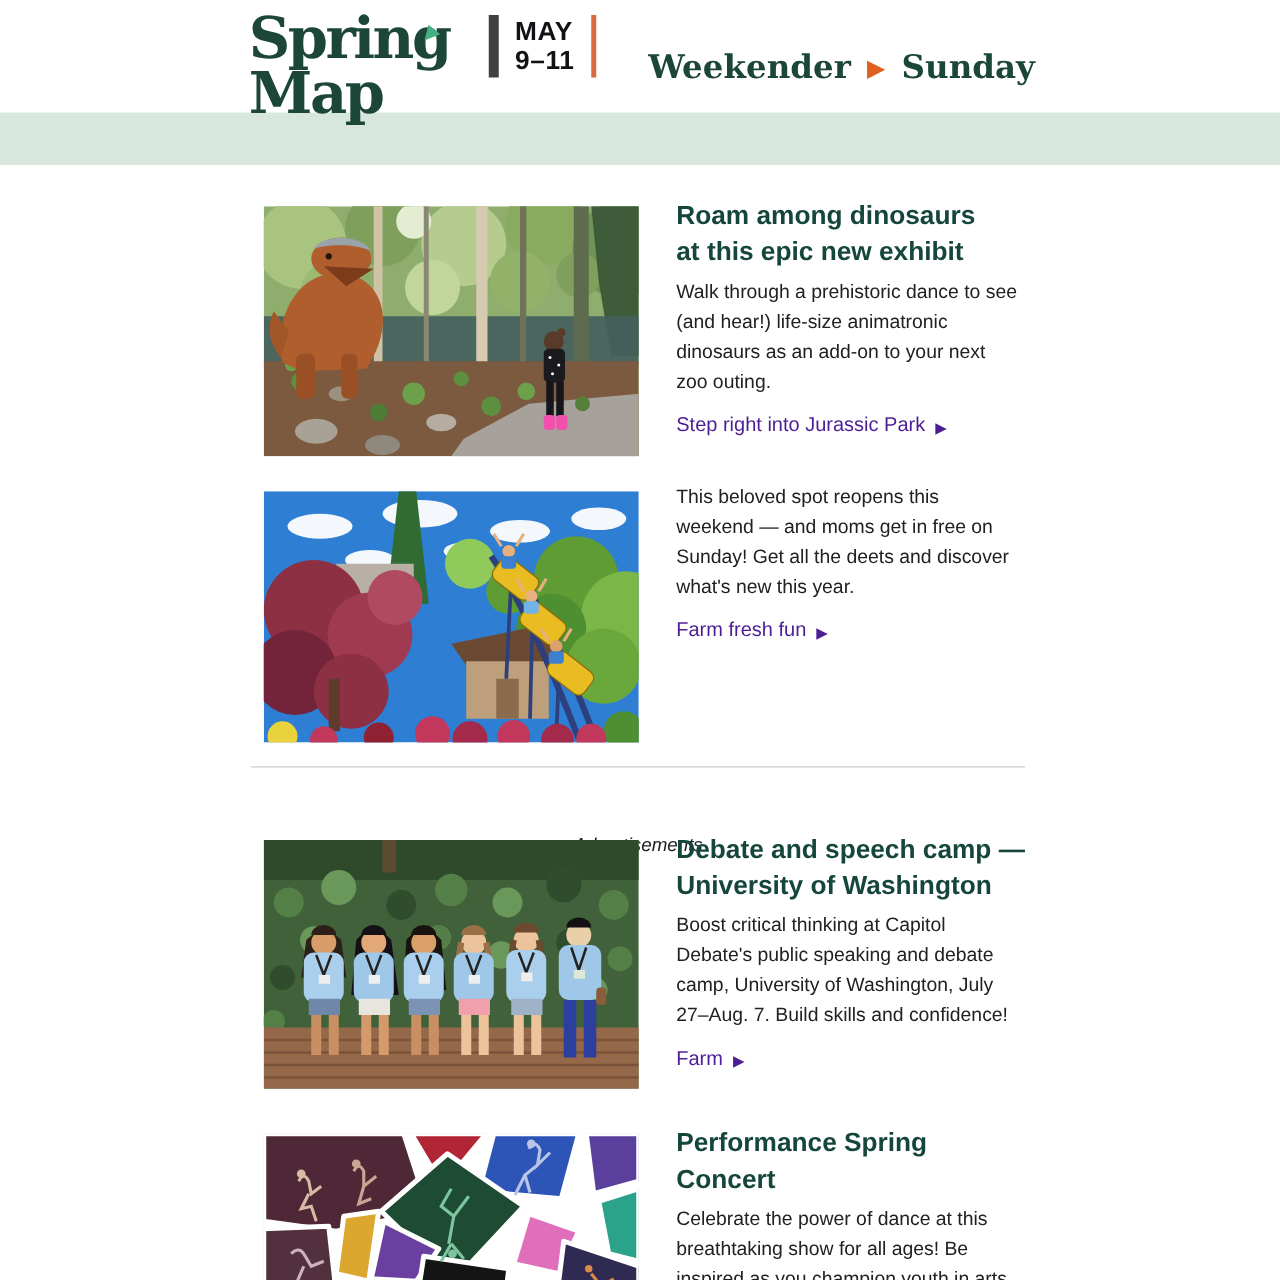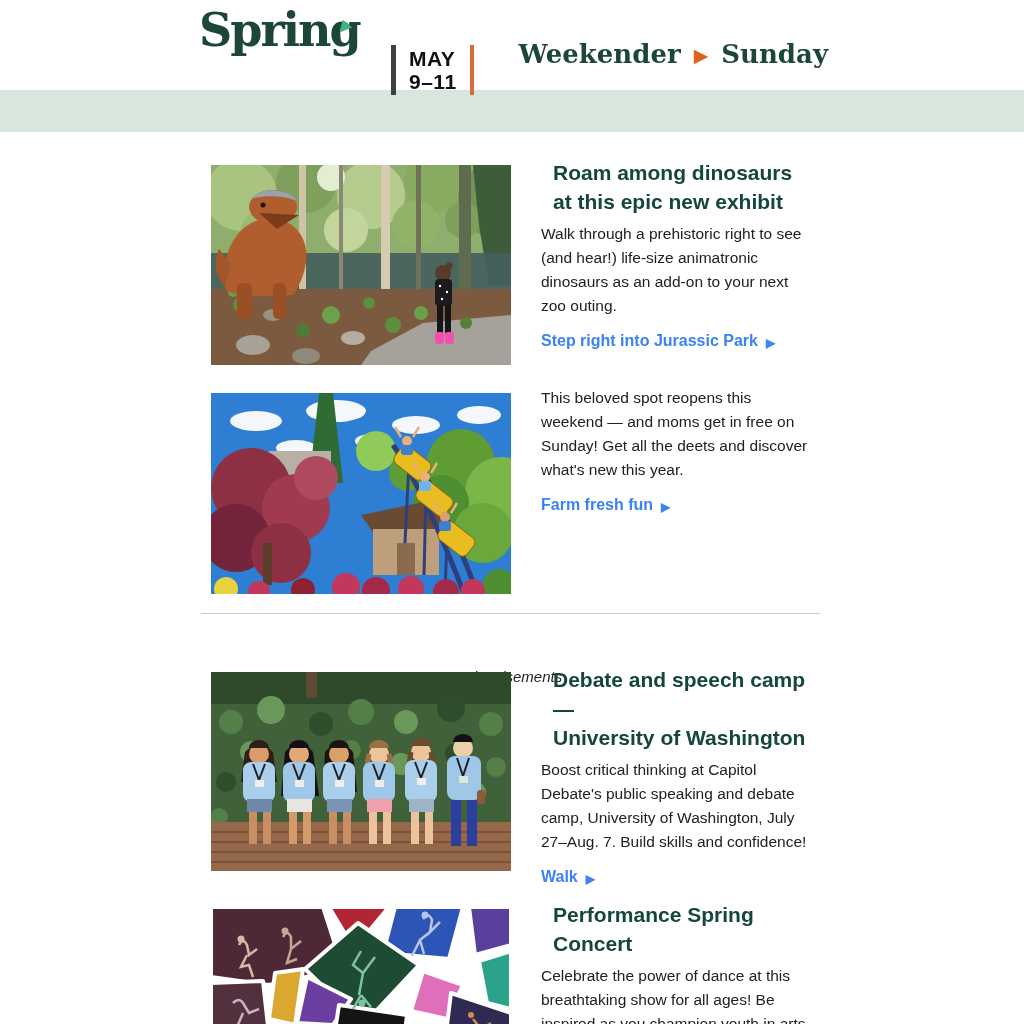--- a/index.html
+++ b/index.html
@@ -12,57 +12,58 @@
     position:absolute; left:199px; top:8px; z-index:2;
     font-family:"DejaVu Serif", serif; font-weight:bold;
     font-size:46px; line-height:44px; letter-spacing:-2px; color:#1b4638; cursor:pointer;
   }
   .logo-accent {
     position:absolute; left:142px; top:13px; width:0; height:0;
     border-left:11px solid #43b183; border-top:5px solid transparent; border-bottom:8px solid transparent;
     transform:rotate(14deg);
   }
   .date-badge {
-    position:absolute; left:391px; top:45px; z-index:2;
-    border-left:5px solid #404040; border-right:4px solid #d96a3c;
+    position:absolute; left:391px; top:12px; z-index:2;
+    border-left:8px solid #404040; border-right:4px solid #d96a3c;
     padding:2px 13px;
   }
   .date-badge div { font-size:21px; font-weight:bold; line-height:23px; color:#101215; letter-spacing:.5px; }
   .edition {
     position:absolute; top:39px; right:196px; z-index:2;
     display:flex; align-items:center; gap:13px;
     font-family:"DejaVu Serif", serif; font-weight:bold; font-size:26px; color:#1b4638;
   }
   .edition .tri { font-family:"DejaVu Sans", sans-serif; font-size:19px; color:#e0601f; line-height:1; padding-top:3px; }
   .row { position:absolute; left:211px; width:610px; display:flex; gap:30px; }
   .photo { flex:0 0 300px; display:block; cursor:pointer; }
   .txt { width:280px; margin-top:-7px; }
   .title {
-    margin:0 0 6px 12px; font-size:21px; line-height:29px; font-weight:bold;
+    margin:0 0 6px 0; font-size:21px; line-height:29px; font-weight:bold;
     color:#15463c; white-space:pre-line; cursor:pointer;
   }
   .body { margin:0; font-size:15.5px; line-height:24px; color:#202125; white-space:pre-line; }
   .link {
-    margin-top:14px; font-size:16px; font-weight:bold; color:#3b82f6;
-    display:flex; align-items:flex-end; gap:8px; cursor:pointer;
+    margin-top:14px; font-size:16px; font-weight:normal; color:#4c1d95;
+    display:flex; align-items:center; gap:8px; cursor:pointer;
   }
   .link .arrow { font-size:12px; padding-top:1px; }
   .divider { position:absolute; left:201px; top:613px; width:619px; height:1px; background:#cbcbcb; }
   .ads {
     position:absolute; left:201px; top:624px; width:619px; text-align:center;
     font-style:italic; font-size:15px; color:#1e1e1e;margin-top:44px;
   }
 </style>
 </head>
 <body>
 
 <div class="band"></div>
 
 <div class="logo">
   <div>Spring</div>
+  <div>Map</div>
   <div class="logo-accent"></div>
 </div>
 
 <div class="date-badge">
   <div>MAY</div>
   <div>9–11</div>
 </div>
 
 <div class="edition">
   <span>Weekender</span>
@@ -129,21 +130,21 @@
         <circle cx="231" cy="134" r="1.2" fill="#fff"></circle>
       <rect x="226" y="140" width="6" height="28" fill="#15151a"></rect>
         <rect x="234" y="140" width="6" height="28" fill="#15151a"></rect>
       <rect x="224" y="167" width="9" height="12" rx="3" fill="#f24fae"></rect>
         <rect x="234" y="167" width="9" height="12" rx="3" fill="#f24fae"></rect>
     </g>
   </svg>
   <div class="txt">
     <h2 class="title">Roam among dinosaurs
 at this epic new exhibit</h2>
-    <p class="body">Walk through a prehistoric right to see
+    <p class="body">Walk through a prehistoric dance to see
 (and hear!) life-size animatronic
 dinosaurs as an add-on to your next
 zoo outing.</p>
     <div class="link">
       <span>Step right into Jurassic Park</span>
       <span class="arrow">▶</span>
     </div>
   </div>
 </div>
 
@@ -322,21 +323,21 @@
     </g>
   </svg>
   <div class="txt">
     <h2 class="title">Debate and speech camp —
 University of Washington</h2>
     <p class="body">Boost critical thinking at Capitol
 Debate's public speaking and debate
 camp, University of Washington, July
 27–Aug. 7. Build skills and confidence!</p>
     <div class="link">
-      <span>Walk</span>
+      <span>Farm</span>
       <span class="arrow">▶</span>
     </div>
   </div>
 </div>
 
 <div class="row" style="top:907px">
   <svg class="photo" width="300" height="200" viewBox="0 0 300 200">
     <rect width="300" height="200" fill="#ffffff"></rect>
     <g stroke="#ffffff" stroke-width="4" stroke-linejoin="round">
       <polygon points="0,0 112,0 132,62 58,78 0,70" fill="#4e2836"></polygon>

